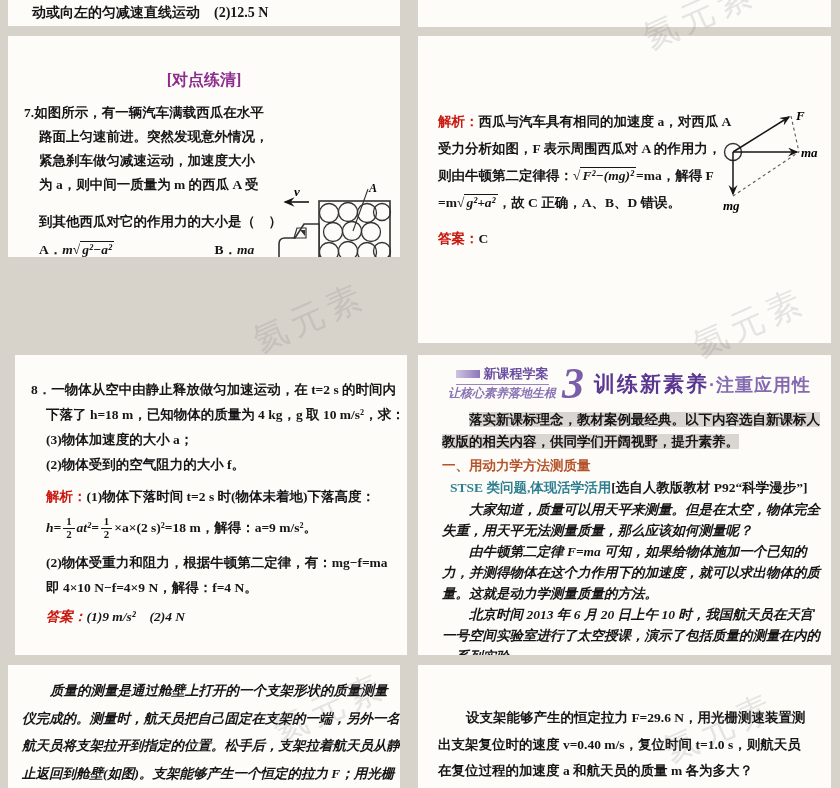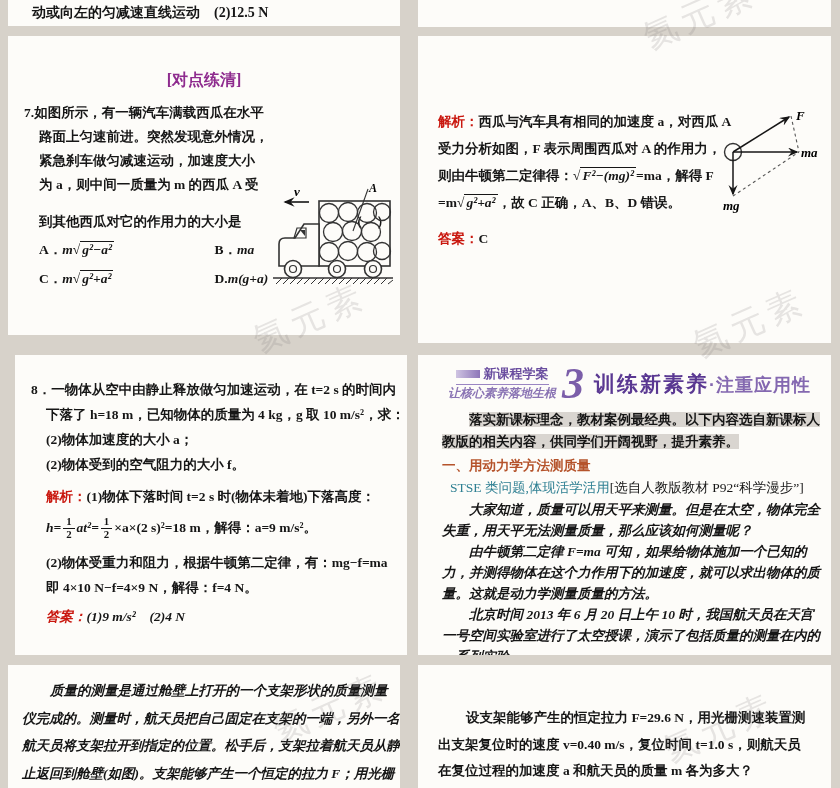--- a/index.html
+++ b/index.html
@@ -20,21 +20,21 @@
         line-height:1.05;font-size:.8em;margin:0 2px;}
   .frac .num{border-bottom:1.2px solid #161616;padding:0 3px 0;}
   .frac .den{padding-top:0;}
   
   .topline{padding:3px 0 0 24px;font-size:14px;line-height:20px;}
   
   .heading{margin-top:34px;text-align:center;font-size:16px;font-weight:bold;color:#8e2b8e;}
   .q7wrap{position:relative;margin-top:10px;padding:0 10px 0 16px;font-size:13.5px;}
   .q7line{line-height:24px;}
   .hang{padding-left:15px;}
-  .q7l5{display:flex;justify-content:space-between;margin-top:13px;line-height:24px;padding-left:15px;padding-right:0;}
+  .q7l5{display:flex;margin-top:13px;line-height:24px;padding-left:15px;padding-right:0;}
   .optrow{display:flex;margin-top:3px;line-height:26px;padding-left:15px;font-size:13.5px;font-weight:bold;}
   .optrow .optcell{width:52%;white-space:nowrap;}
   .truckfig{position:absolute;right:7px;top:80px;}
   
   .a7wrap{position:relative;padding:72px 14px 0 20px;font-size:13.5px;}
   .a7line{line-height:27px;}
   .a7ans{margin-top:9px;line-height:27px;}
   .forcefig{position:absolute;right:12px;top:68px;}
   
   .q8wrap{padding:22px 10px 0 16px;font-size:13.5px;}
@@ -50,21 +50,21 @@
            background:linear-gradient(90deg,#cfc4e2,#8d76b8);}
   .logol2{font-size:12px;font-style:italic;font-weight:bold;color:#8a74b4;white-space:nowrap;}
   .bignum{font-size:44px;line-height:36px;font-weight:bold;font-style:italic;color:#7b5ea9;margin:0 10px 0 6px;}
   .trtitle{white-space:nowrap;font-family:"Liberation Sans","DejaVu Sans",sans-serif;}
   .trmain{font-size:21px;font-weight:bold;color:#5a3892;letter-spacing:2px;}
   .trsub{font-size:18px;font-weight:bold;color:#8468b0;letter-spacing:1px;}
   .introline{font-size:13.5px;font-weight:bold;line-height:22px;white-space:nowrap;}
   .hl{background:#d9d5d0;}
   .ind2{padding-left:27px;}
   .section{margin-top:2px;font-size:13.5px;font-weight:bold;color:#b5532b;line-height:22px;white-space:nowrap;}
-  .stse{font-size:13.5px;font-weight:normal;line-height:22px;white-space:nowrap;padding-left:8px;}
+  .stse{font-size:13.5px;font-weight:bold;line-height:22px;white-space:nowrap;padding-left:8px;}
   .stse .tag{color:#2e7f92;}
   .kai{font-size:13.5px;font-weight:600;font-style:italic;line-height:21px;white-space:nowrap;}
   .kind{padding-left:27px;}
   
   .readwrap{padding:12px 10px 0 14px;}
   .readline{font-size:13.5px;font-weight:600;font-style:italic;line-height:27.5px;white-space:nowrap;}
   .rind{padding-left:28px;}
   
   .probwrap{padding:40px 10px 0 0;margin-left:20px;}
   .probline{font-size:13.5px;font-weight:bold;line-height:26.5px;white-space:nowrap;}
@@ -81,21 +81,21 @@
   <div class="wm" style="left:640px;top:-8px;">氦元素</div>
   <div class="wm" style="left:270px;top:685px;">氦元素</div>
   <div class="wm" style="left:660px;top:705px;">氦元素</div>
 
   <div class="panel" style="left:8px;top:0;width:392px;height:26px;">
     <div class="topline line">动或向左的匀减速直线运动　(2)12.5 N</div>
   </div>
 
   <div class="panel" style="left:418px;top:0;width:413px;height:27px;"></div>
 
-  <div class="panel" style="left:8px;top:36px;width:392px;height:299px;">
+  <div class="panel" style="left:8px;top:36px;width:392px;height:221px;">
     <div class="heading">[对点练清]</div>
     <div class="q7wrap">
       <svg class="truckfig" width="120" height="106" viewBox="0 0 120 106">
         <defs>
           <marker id="ahv" markerWidth="8" markerHeight="8" refX="6" refY="3" orient="auto">
             <path d="M7,3 L0,0 L2.5,3 L0,6 Z" fill="#161616"></path>
           </marker>
         </defs>
         <line x1="36" y1="21" x2="12" y2="21" stroke="#161616" stroke-width="1.6" marker-end="url(#ahv)"></line>
         <text x="21" y="15" font-size="13" font-style="italic" font-weight="bold">v</text>
@@ -181,21 +181,21 @@
         <span>=m</span><span class="sqrt"><span class="rad">√</span><span class="vinc">g²+a²</span></span><span>，故 C 正确，A、B、D 错误。</span>
       </div>
       <div class="line a7ans"><span class="red">答案：</span><span>C</span></div>
     </div>
   </div>
 
   <div class="panel" style="left:8px;top:355px;width:392px;height:300px;margin-left:7px;">
     <div class="q8wrap">
       <div class="line q8line">8．一物体从空中由静止释放做匀加速运动，在 t=2 s 的时间内</div>
       <div class="line q8line hang">下落了 h=18 m，已知物体的质量为 4 kg，g 取 10 m/s²，求：</div>
-      <div class="line q8line hang">(2)物体加速度的大小 a；</div>
+      <div class="line q8line hang">(3)物体加速度的大小 a；</div>
       <div class="line q8line hang">(2)物体受到的空气阻力的大小 f。</div>
       <div class="line q8line hang" style="margin-top:7px;"><span class="red">解析：</span><span>(1)物体下落时间 t=2 s 时(物体未着地)下落高度：</span></div>
       <div class="fracline hang">
         <span class="mi">h=</span>
         <span class="frac">
             <span class="num">1</span>
             <span class="den">2</span>
           </span>
         <span class="mi">at²=</span>
         <span class="frac">

